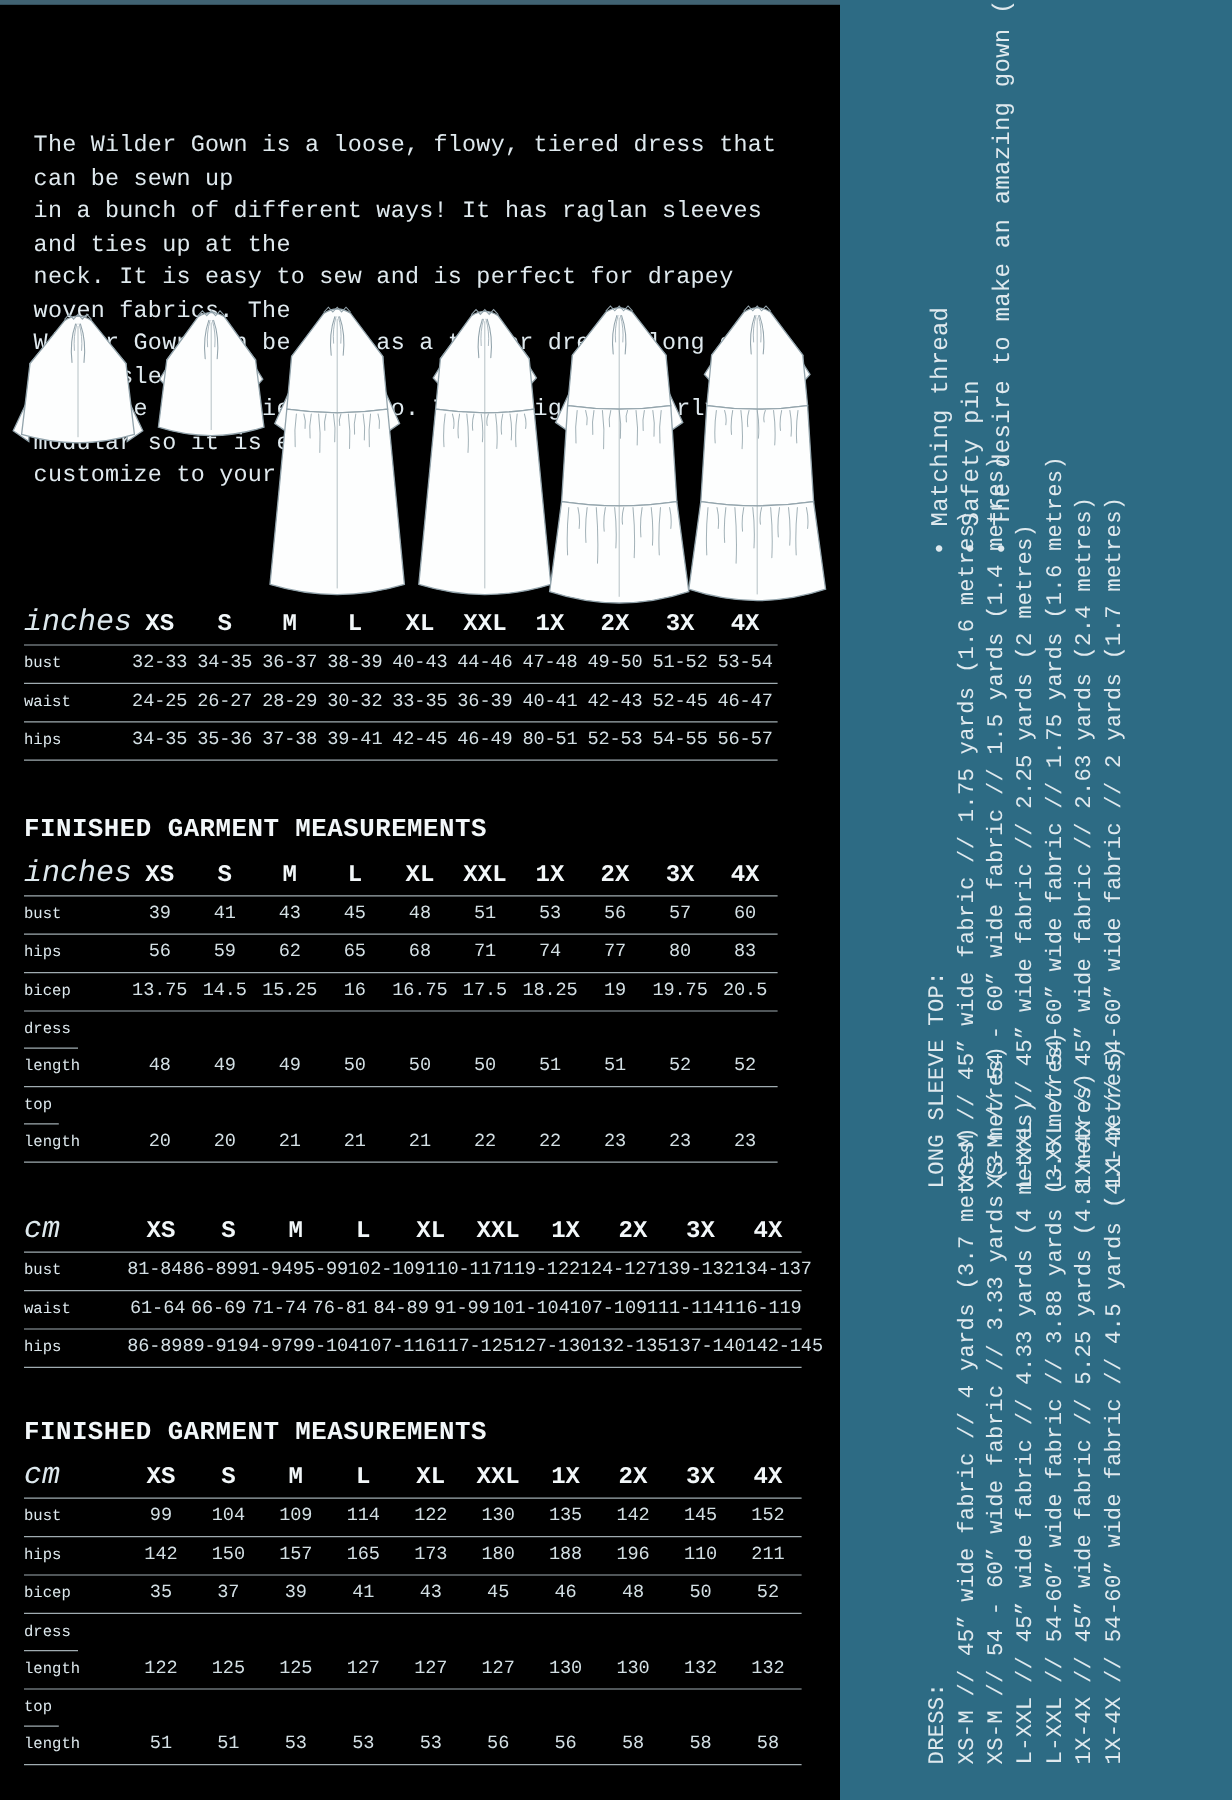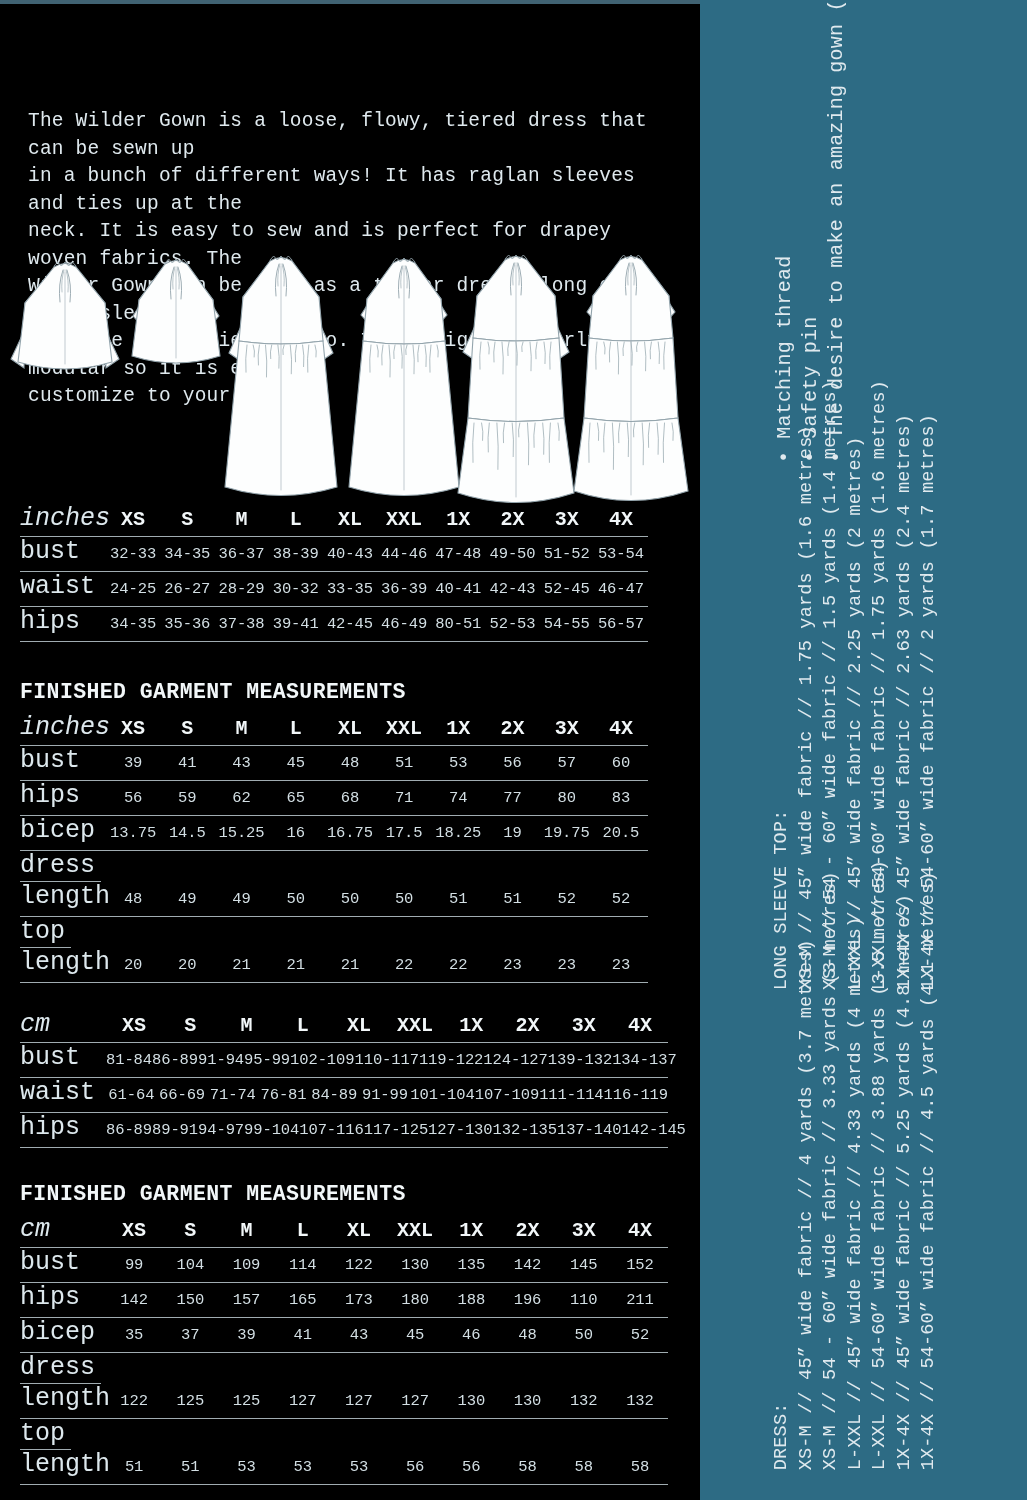--- a/index.html
+++ b/index.html
@@ -25,21 +25,21 @@
     margin:0 0 9px 0; font-size:21.5px; font-weight:bold; letter-spacing:.4px;
     color:#f2f7f9;
   }
   .t-row {
     display:flex; align-items:baseline;
     border-bottom:1.5px solid rgba(205,220,227,.78);
     padding:3px 0 5px 0; line-height:23px;
   }
   .t-row.t-labelrow { border-bottom:none; padding:3px 0 0 0; }
   .t-cell { white-space:nowrap; }
-  .t-label { width:86px; flex:0 0 86px; font-size:25px; color:#dde8ed; }
+  .t-label { width:86px; flex:0 0 86px; font-size:13px; color:#dde8ed; }
   .t-unit { font-style:italic; font-size:25px; }
   .t-size { flex:1 1 0; text-align:center; font-size:20px; font-weight:bold; color:#f2f7f9; }
   .t-val  { flex:1 1 0; text-align:center; font-size:15.5px; color:#d3dfe4; letter-spacing:-.1px; }
   .t-underline { display:inline-block; border-bottom:1.5px solid rgba(205,220,227,.78); padding:0 6px 4px 0; }
 
   .vblock {
     position:absolute; writing-mode:vertical-rl; transform:rotate(180deg);
     color:#dfe9ee;
   }
   #vb-notions { left:772px; bottom:1037px; font-size:20px; }

